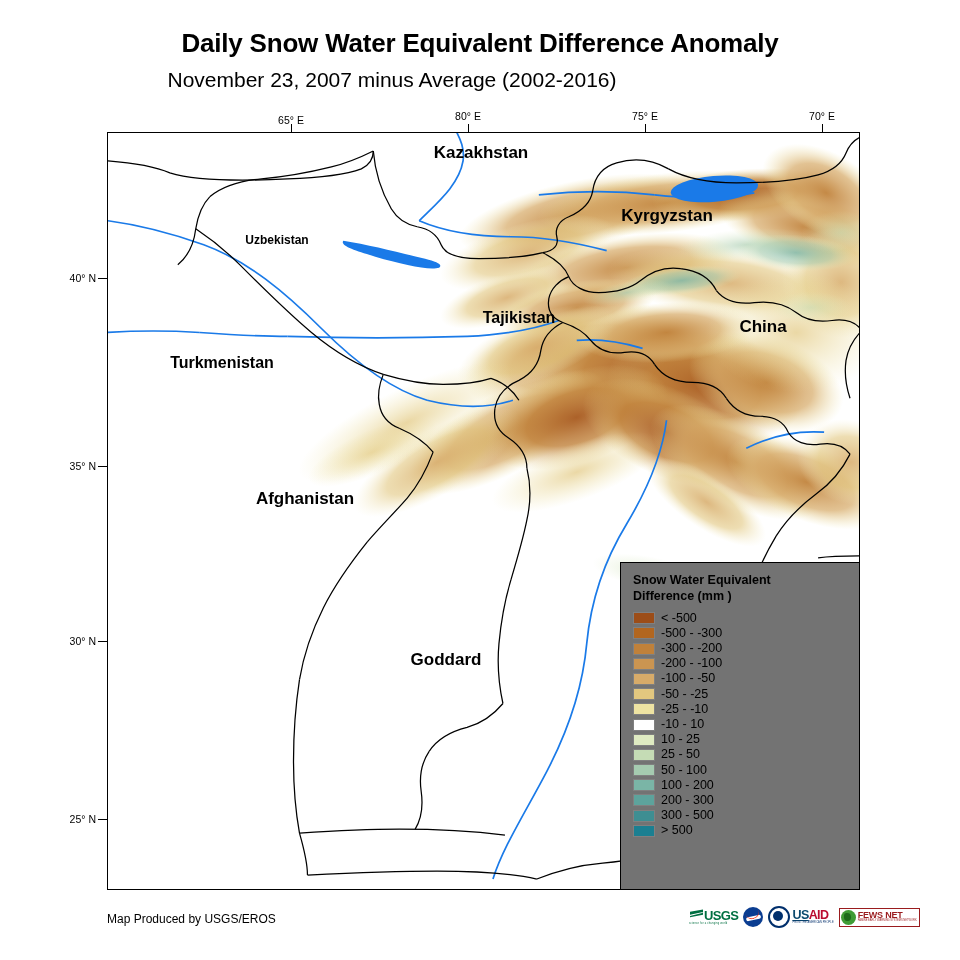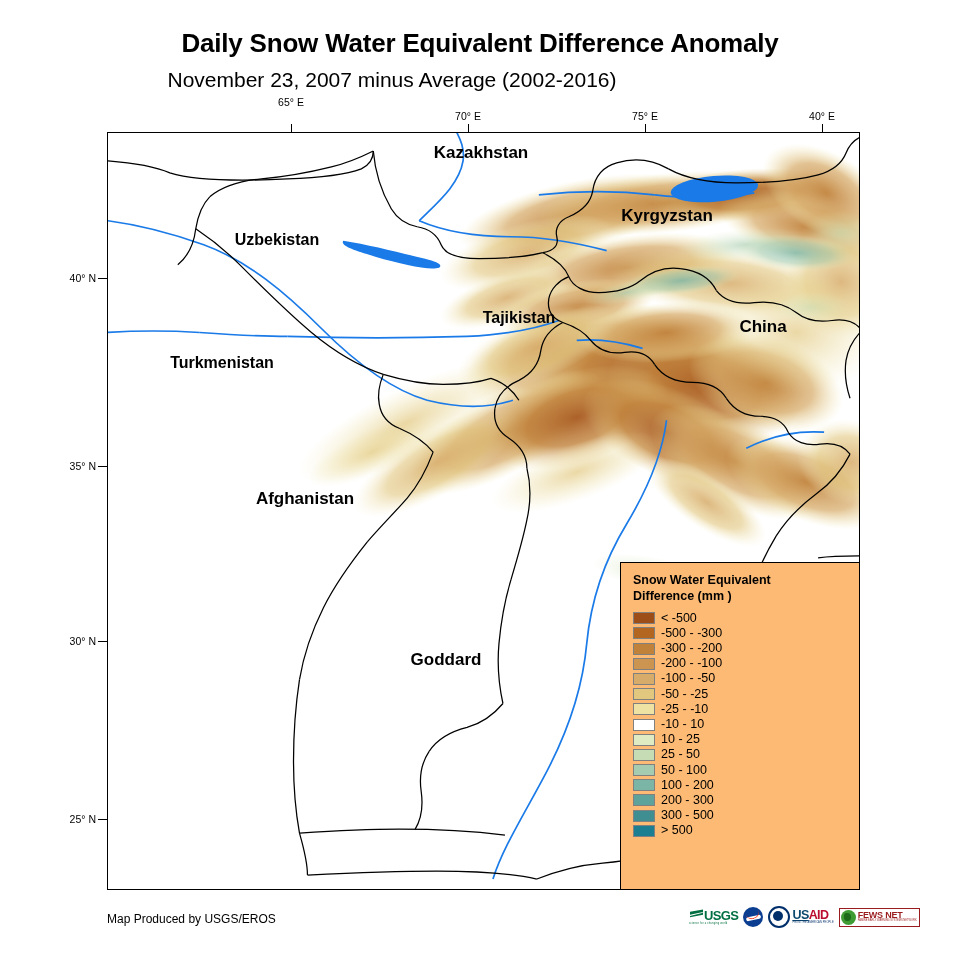--- a/index.html
+++ b/index.html
@@ -23,21 +23,21 @@
   .lon-tick{position:absolute;top:124px;width:1.4px;height:9px;background:#000;}
   .lat-label{position:absolute;font-size:10.5px;transform:translateY(-50%);white-space:nowrap;text-align:right;}
   .lat-tick{position:absolute;left:98px;width:9px;height:1.4px;background:#000;}
 
   
   .country{position:absolute;font-weight:bold;color:#000;white-space:nowrap;
            transform:translate(-50%,-50%);}
 
   
   #legend{position:absolute;left:620px;top:562px;width:240px;height:328px;
-          background:#fdba74;border:1.4px solid #000;box-sizing:border-box;
+          background:#737373;border:1.4px solid #000;box-sizing:border-box;
           padding:9px 28px 6px 12px;}
   #legend-title{font-size:12.5px;font-weight:bold;line-height:1.28;margin-bottom:5px;}
   .legend-row{display:flex;align-items:flex-end;height:15.2px;}
   .swatch{width:22px;height:12px;border:1.4px solid #808080;box-sizing:border-box;
           flex:0 0 auto;margin-right:6px;}
   .legend-label{font-size:12.5px;line-height:1;white-space:nowrap;}
   #legend-note{margin-top:7px;font-size:9.6px;line-height:1.38;color:#111;}
 
   
   #footer-credit{position:absolute;left:107px;top:912px;font-size:12px;}
@@ -81,27 +81,27 @@
   .fews-main{font-size:9px;font-weight:bold;color:#9a1b1e;letter-spacing:-.2px;}
   .fews-sub{font-size:2.6px;color:#9a1b1e;}
 </style>
 </head>
 <body>
 
 <div id="title">Daily Snow Water Equivalent Difference Anomaly</div>
 <div id="subtitle">November 23, 2007 minus Average (2002-2016)</div>
 
 <div id="axes">
-    <div class="lon-label" style="left: 291px; top: 96px;">65° E</div>
+    <div class="lon-label" style="left: 291px; top: 114px;">65° E</div>
     <div class="lon-tick" style="left: 291px;"></div>
-    <div class="lon-label" style="left: 468px; top: 110px;">70° E</div>
+    <div class="lon-label" style="left: 468px; top: 110px;">80° E</div>
     <div class="lon-tick" style="left: 468px;"></div>
     <div class="lon-label" style="left: 645px; top: 110px;">75° E</div>
     <div class="lon-tick" style="left: 645px;"></div>
-    <div class="lon-label" style="left: 822px; top: 110px;">40° E</div>
+    <div class="lon-label" style="left: 822px; top: 110px;">70° E</div>
     <div class="lon-tick" style="left: 822px;"></div>
     <div class="lat-label" style="left: 60px; width: 36px; top: 278px;">40° N</div>
     <div class="lat-tick" style="top: 278px;"></div>
     <div class="lat-label" style="left: 60px; width: 36px; top: 466px;">35° N</div>
     <div class="lat-tick" style="top: 466px;"></div>
     <div class="lat-label" style="left: 60px; width: 36px; top: 641px;">30° N</div>
     <div class="lat-tick" style="top: 641px;"></div>
     <div class="lat-label" style="left: 60px; width: 36px; top: 819px;">25° N</div>
     <div class="lat-tick" style="top: 819px;"></div>
   </div>
@@ -264,21 +264,21 @@
       <path d="M200 744 C 240 742, 286 740, 330 740 C 370 740, 404 742, 430 748"></path>
       <path d="M430 748 C 450 740, 472 734, 496 732 C 524 730, 548 724, 566 712"></path>
       <path d="M566 712 C 582 702, 600 696, 620 694 C 644 692, 664 694, 684 702"></path>
 
       <path d="M756 198 C 748 206, 742 216, 740 228 C 738 242, 740 254, 744 266"></path>
     </g>
   </svg>
 
   <div id="country-labels">
       <div class="country" style="left: 373px; top: 20px; font-size: 17px;">Kazakhstan</div>
-      <div class="country" style="left: 169px; top: 107px; font-size: 16px; text-align: center;">Uzbekistan</div>
+      <div class="country" style="left: 169px; top: 107px; font-size: 12px; text-align: center;">Uzbekistan</div>
       <div class="country" style="left: 559px; top: 83px; font-size: 17px;">Kyrgyzstan</div>
       <div class="country" style="left: 411px; top: 185px; font-size: 16px;">Tajikistan</div>
       <div class="country" style="left: 655px; top: 194px; font-size: 17px;">China</div>
       <div class="country" style="left: 114px; top: 230px; font-size: 16px;">Turkmenistan</div>
       <div class="country" style="left: 197px; top: 366px; font-size: 17px;">Afghanistan</div>
       <div class="country" style="left: 338px; top: 527px; font-size: 17px;">Goddard</div>
     </div>
 </div>
 
 <div id="legend">

